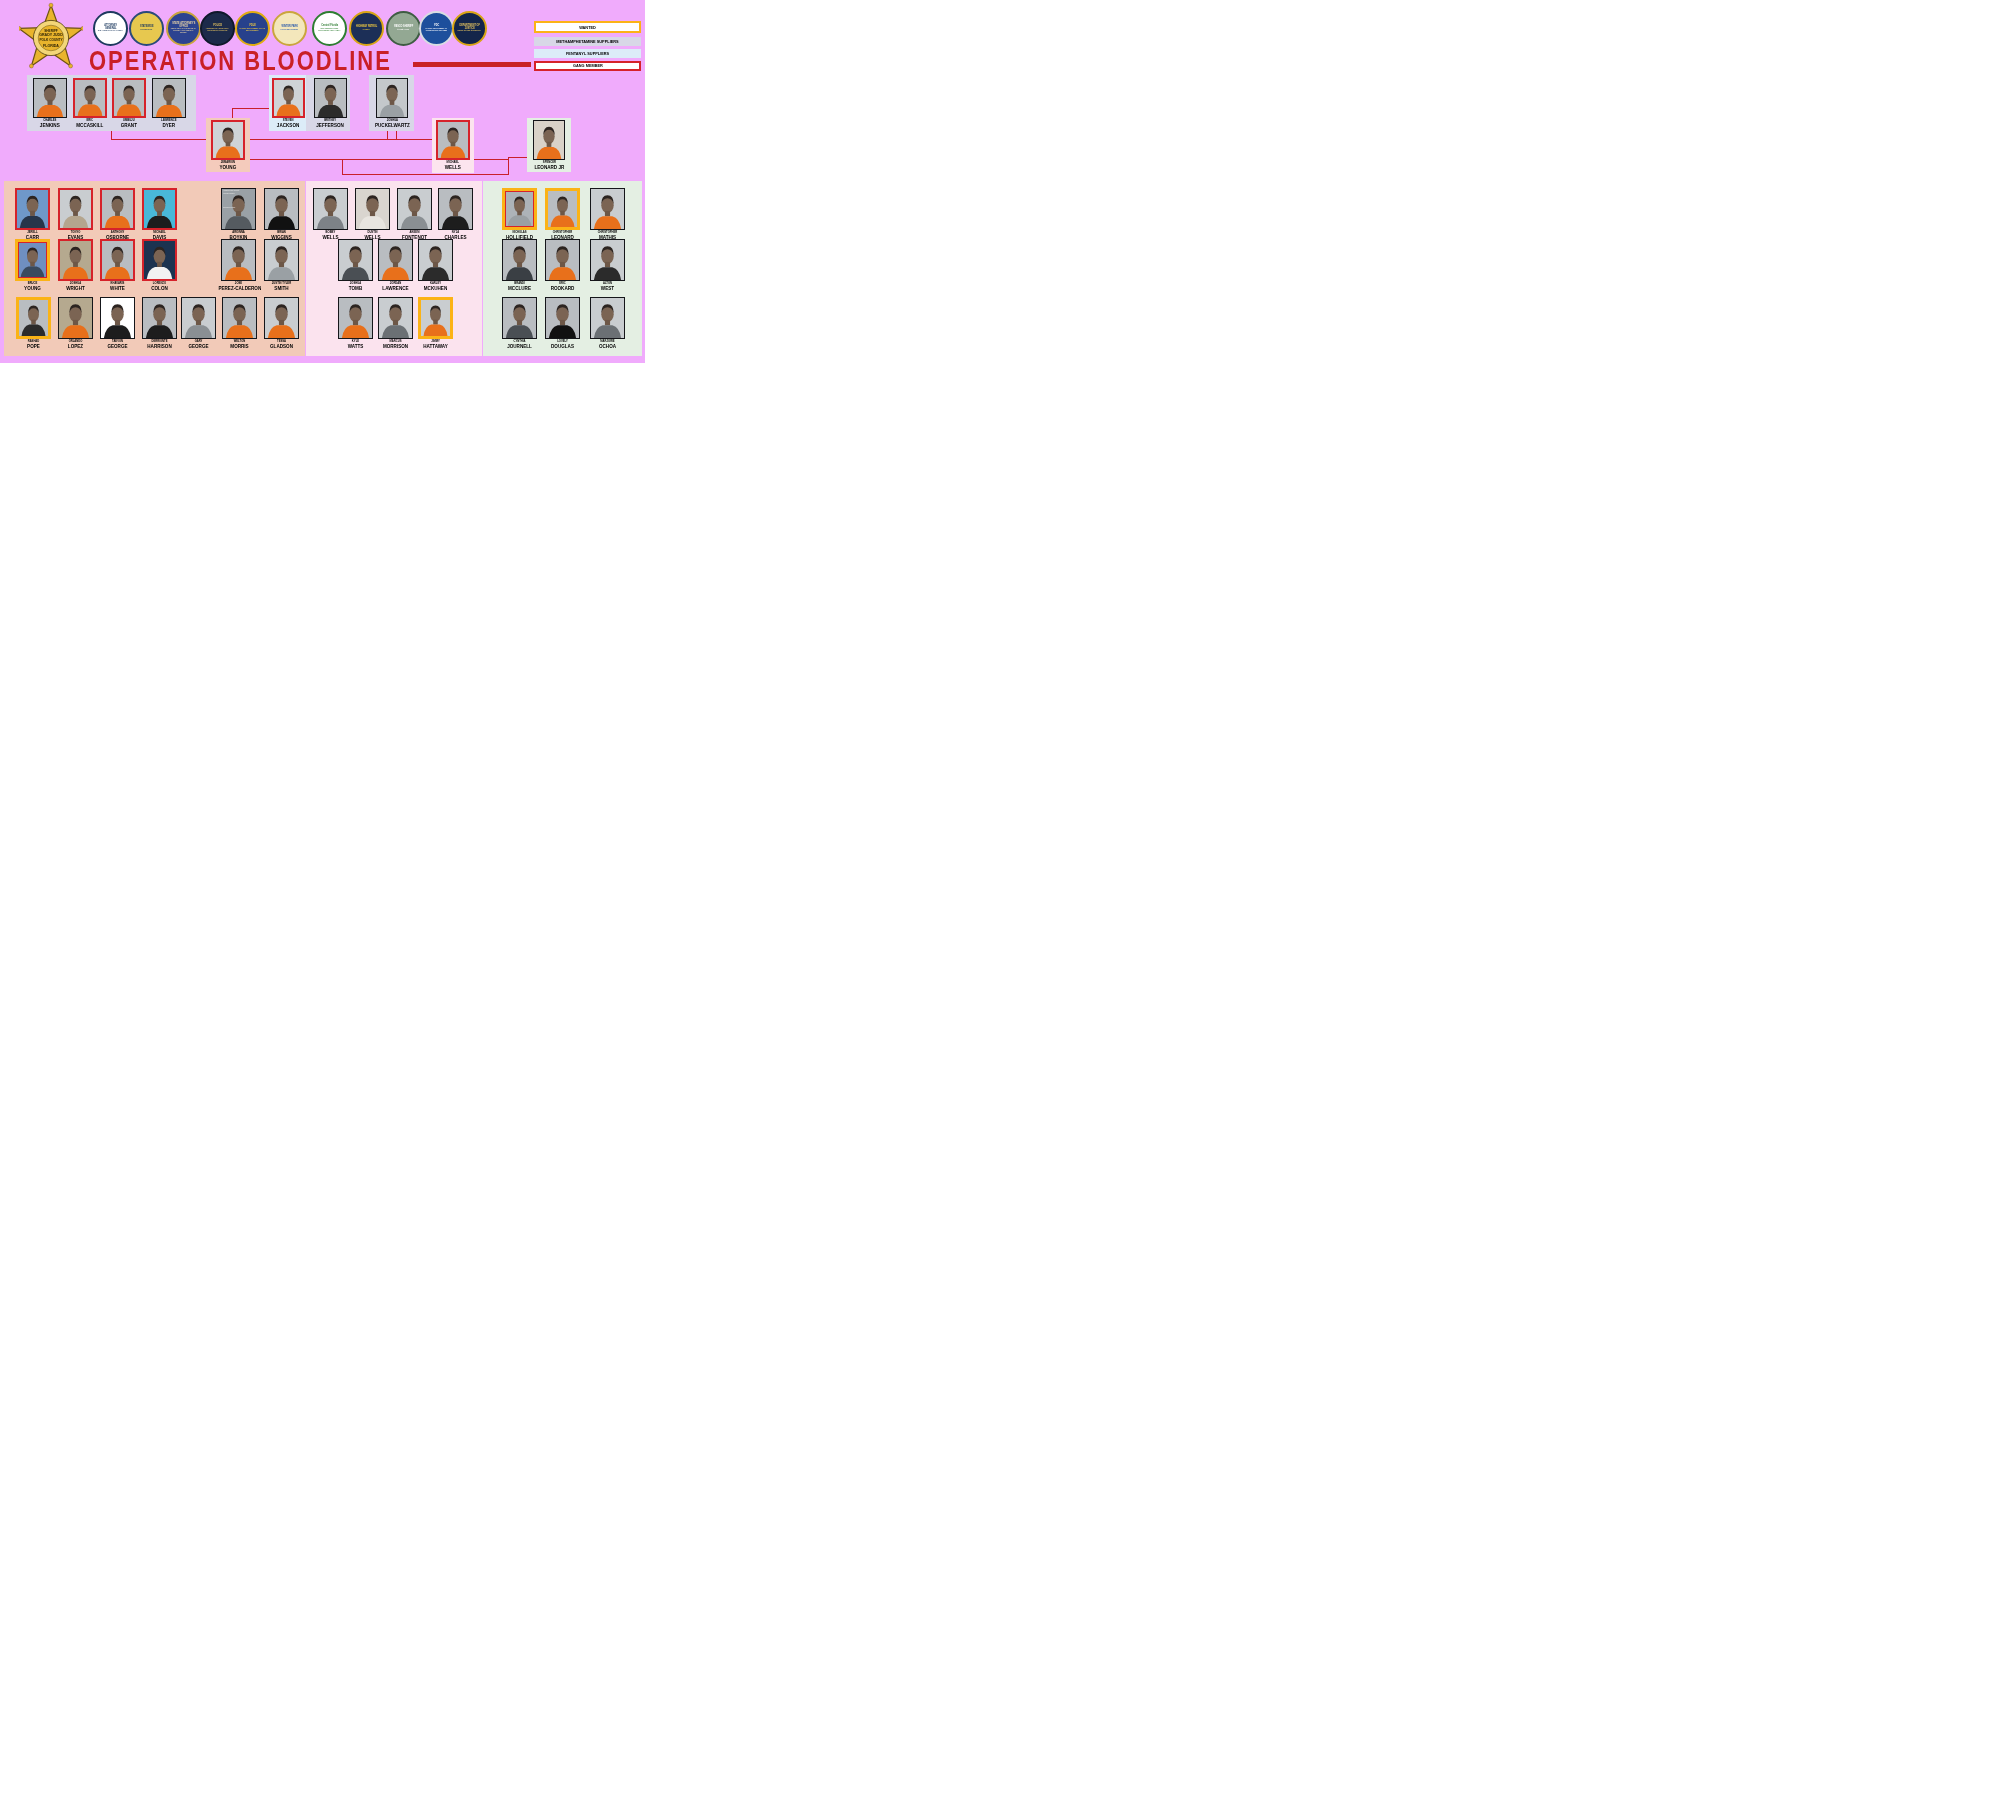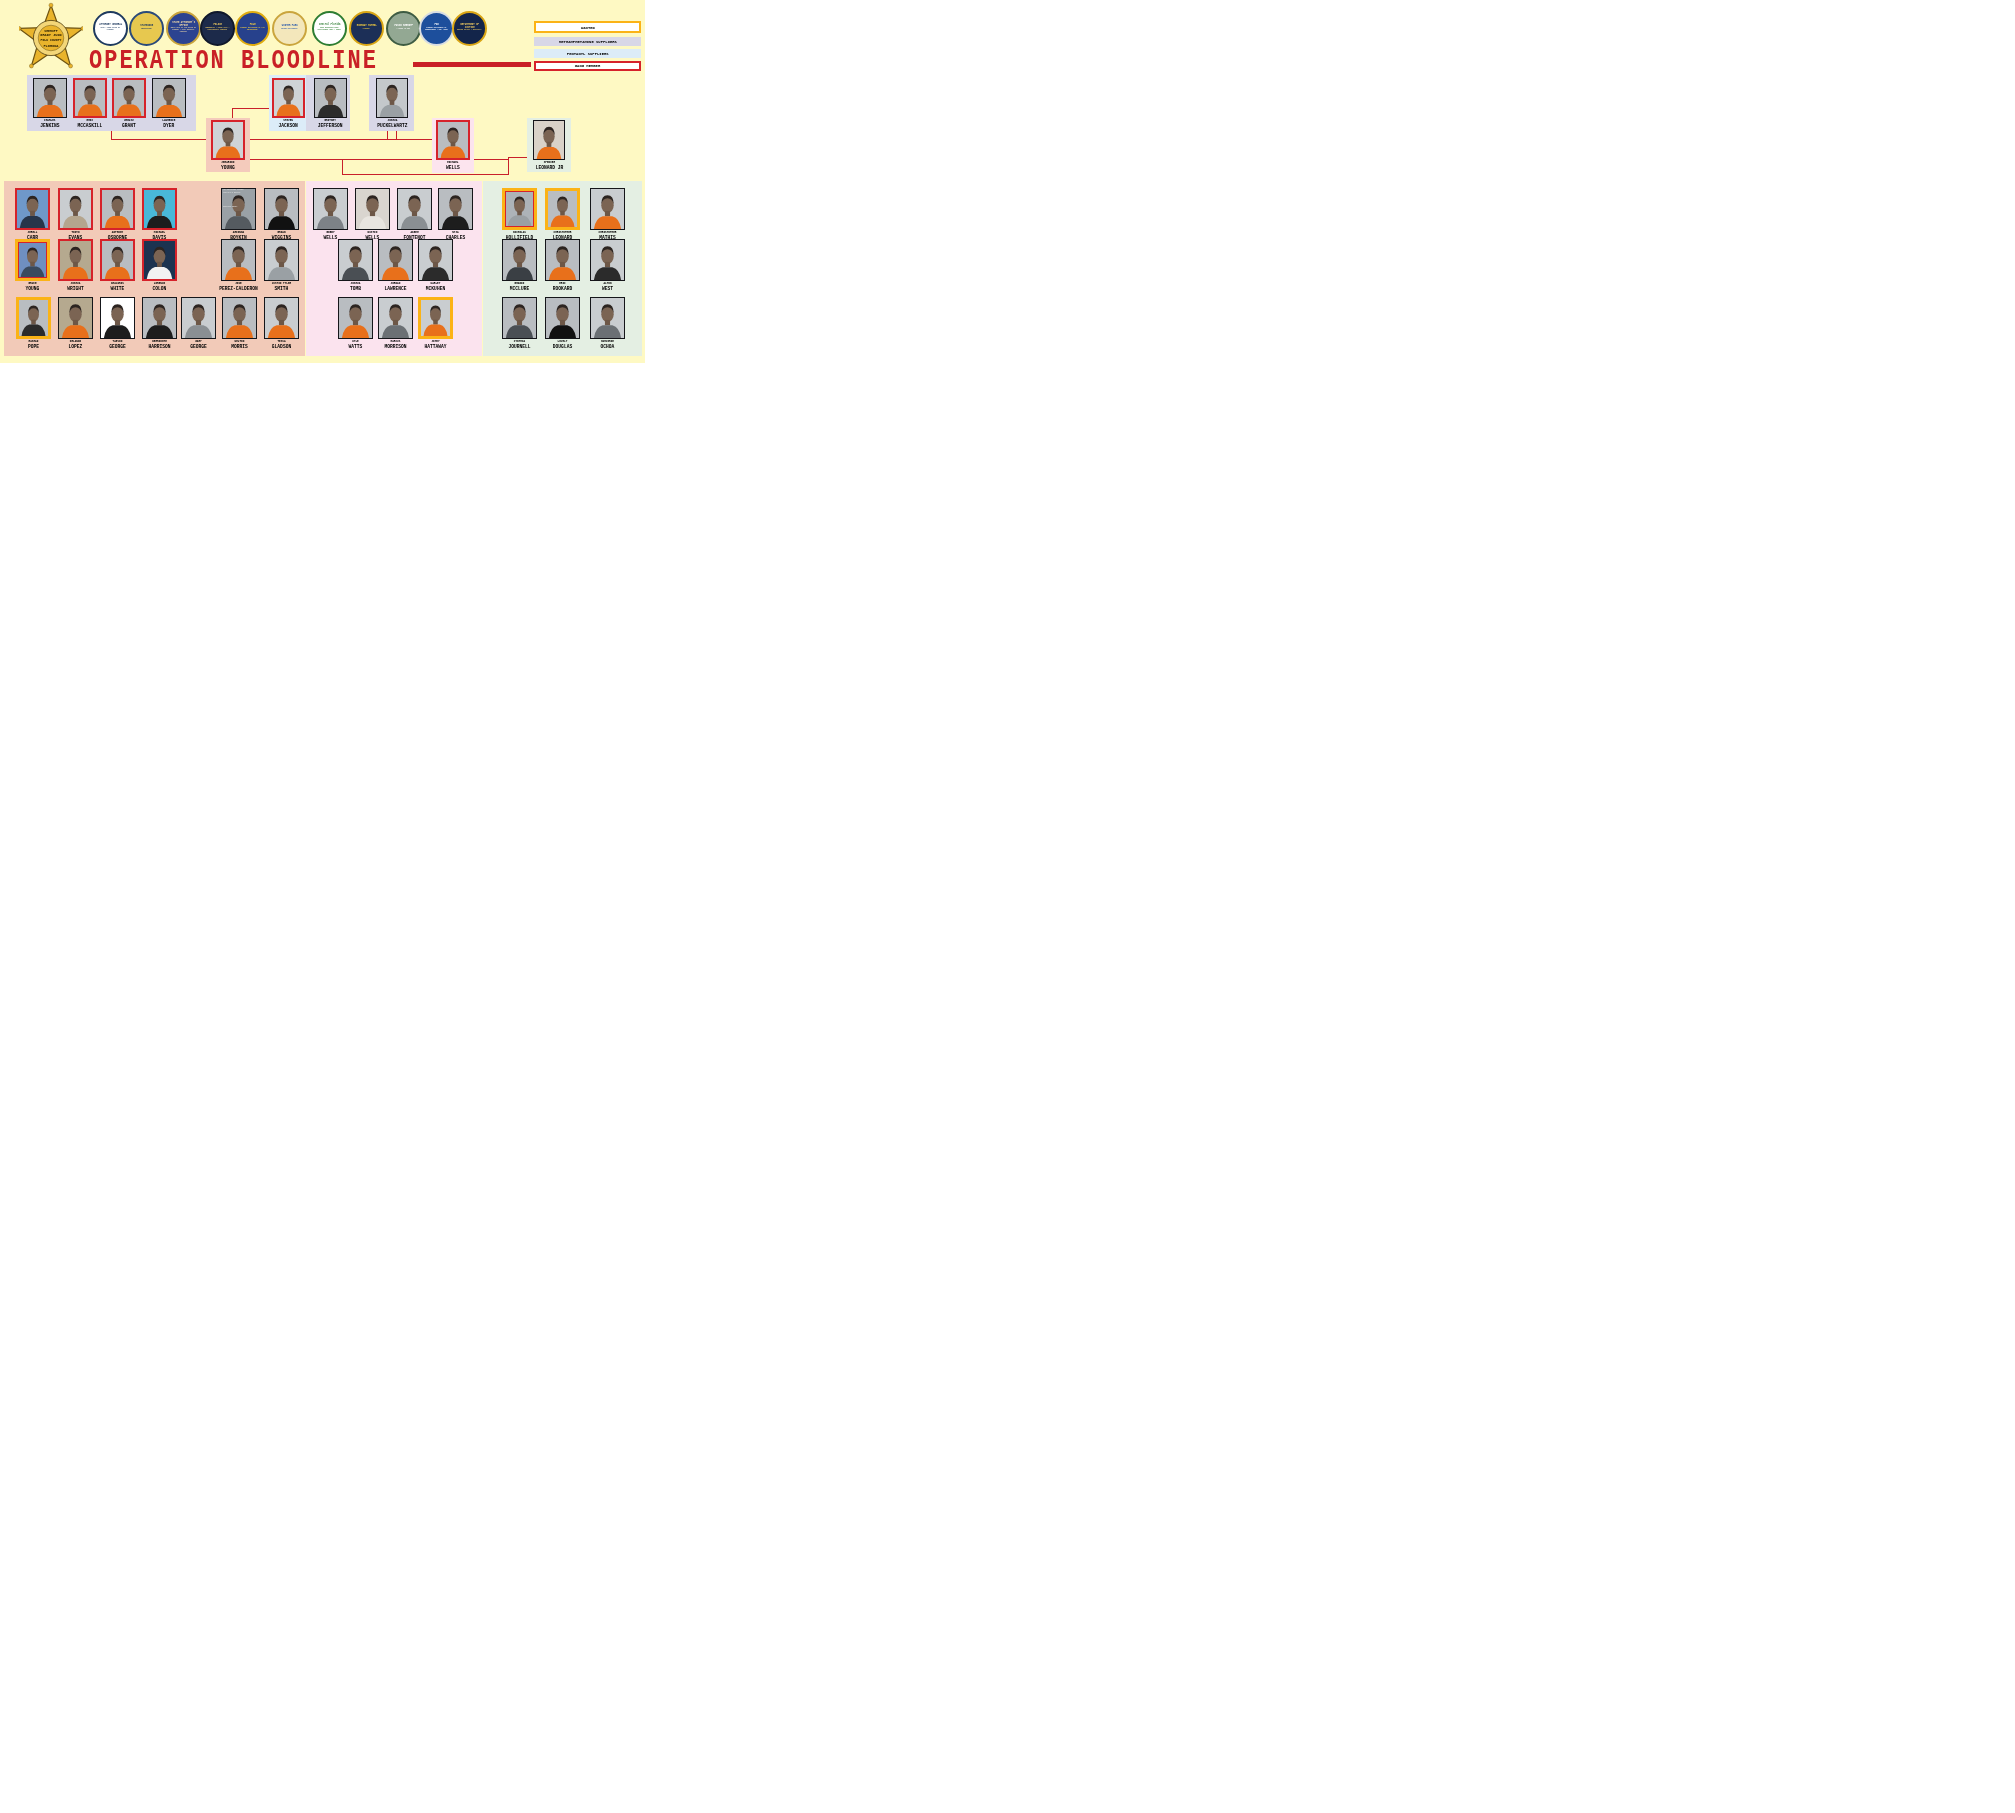--- a/index.html
+++ b/index.html
@@ -1,17 +1,17 @@
 <!DOCTYPE html>
 <html style="font-size:6.4px"><head>
 <meta charset="utf-8">
 <style>
   html,body{margin:0;padding:0;background:#fff;}
-  .canvas{position:relative;width:645px;height:363px;background:#fef9c3;overflow:hidden;
-          font-family:Liberation Mono, monospace;}
+  .canvas{position:relative;width:645px;height:363px;background:#f0abfc;overflow:hidden;
+          font-family:Liberation Sans, sans-serif;}
   
   .title{position:absolute;left:89px;top:48px;font-size:22px;font-weight:800;
          color:#c92026;letter-spacing:2px;line-height:1;white-space:nowrap;
          transform:scale(1,1.22);transform-origin:left top;}
   .titlebar{position:absolute;left:413px;top:62px;width:118px;height:5.2px;background:#c92026;}
   
   .star-wrap{position:absolute;left:19px;top:2.4px;width:64px;height:72px;}
   .star-txt{font-weight:700;fill:#2c2206;}
   
   .logo{position:absolute;top:10.5px;width:35px;height:35px;border-radius:50%;

